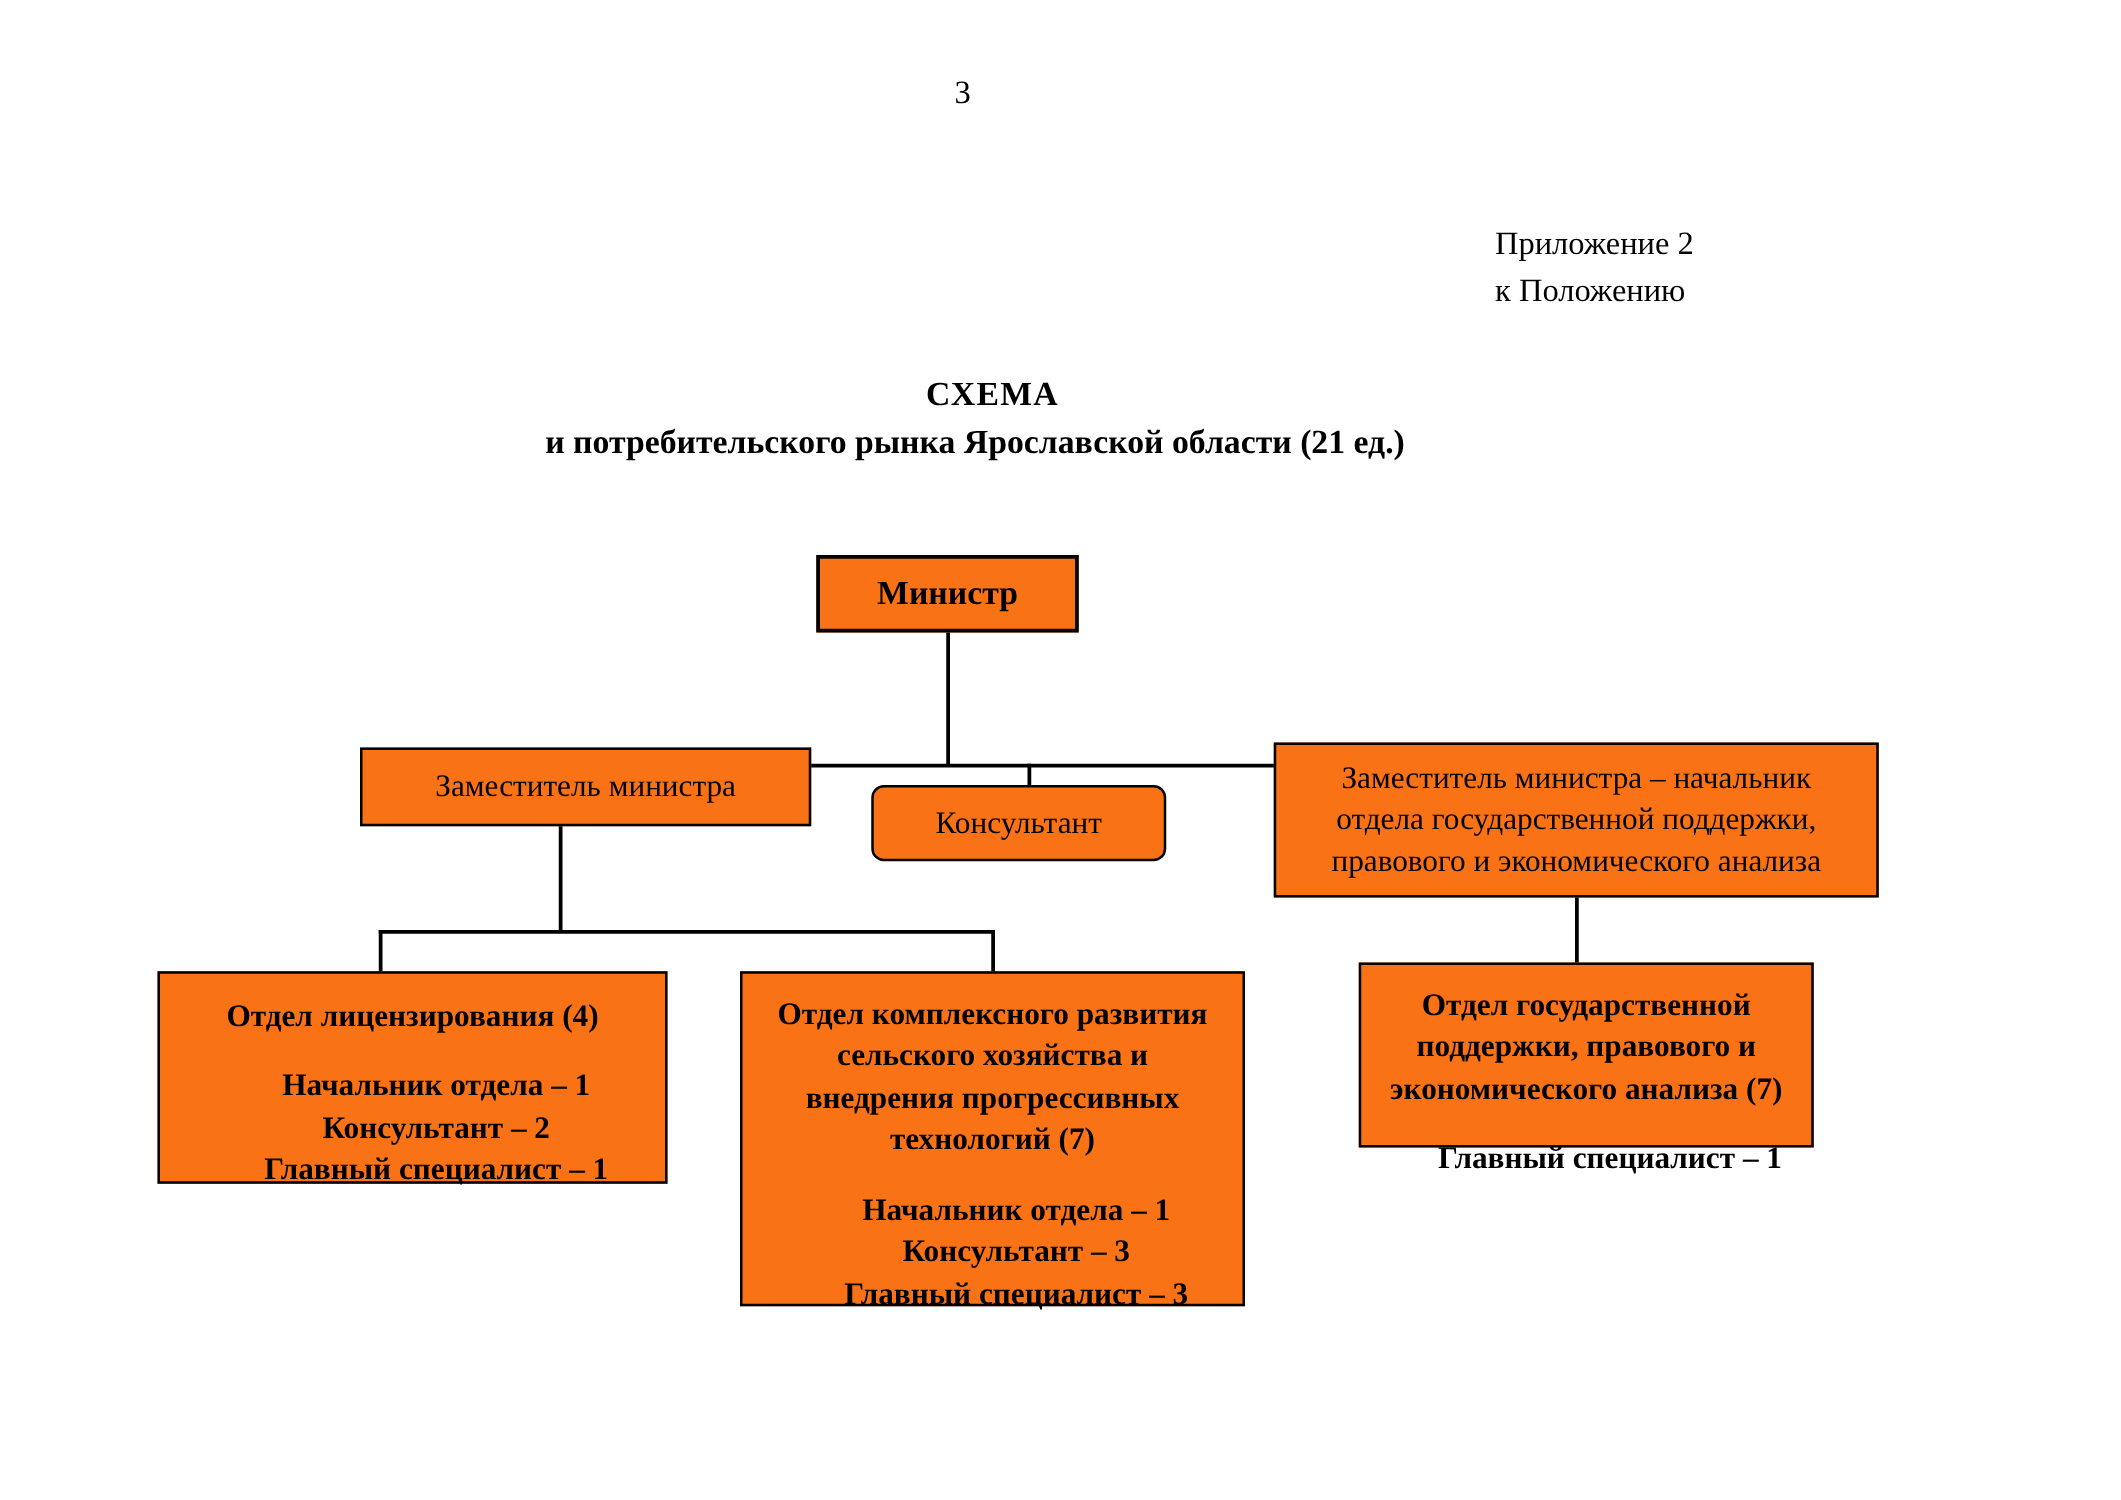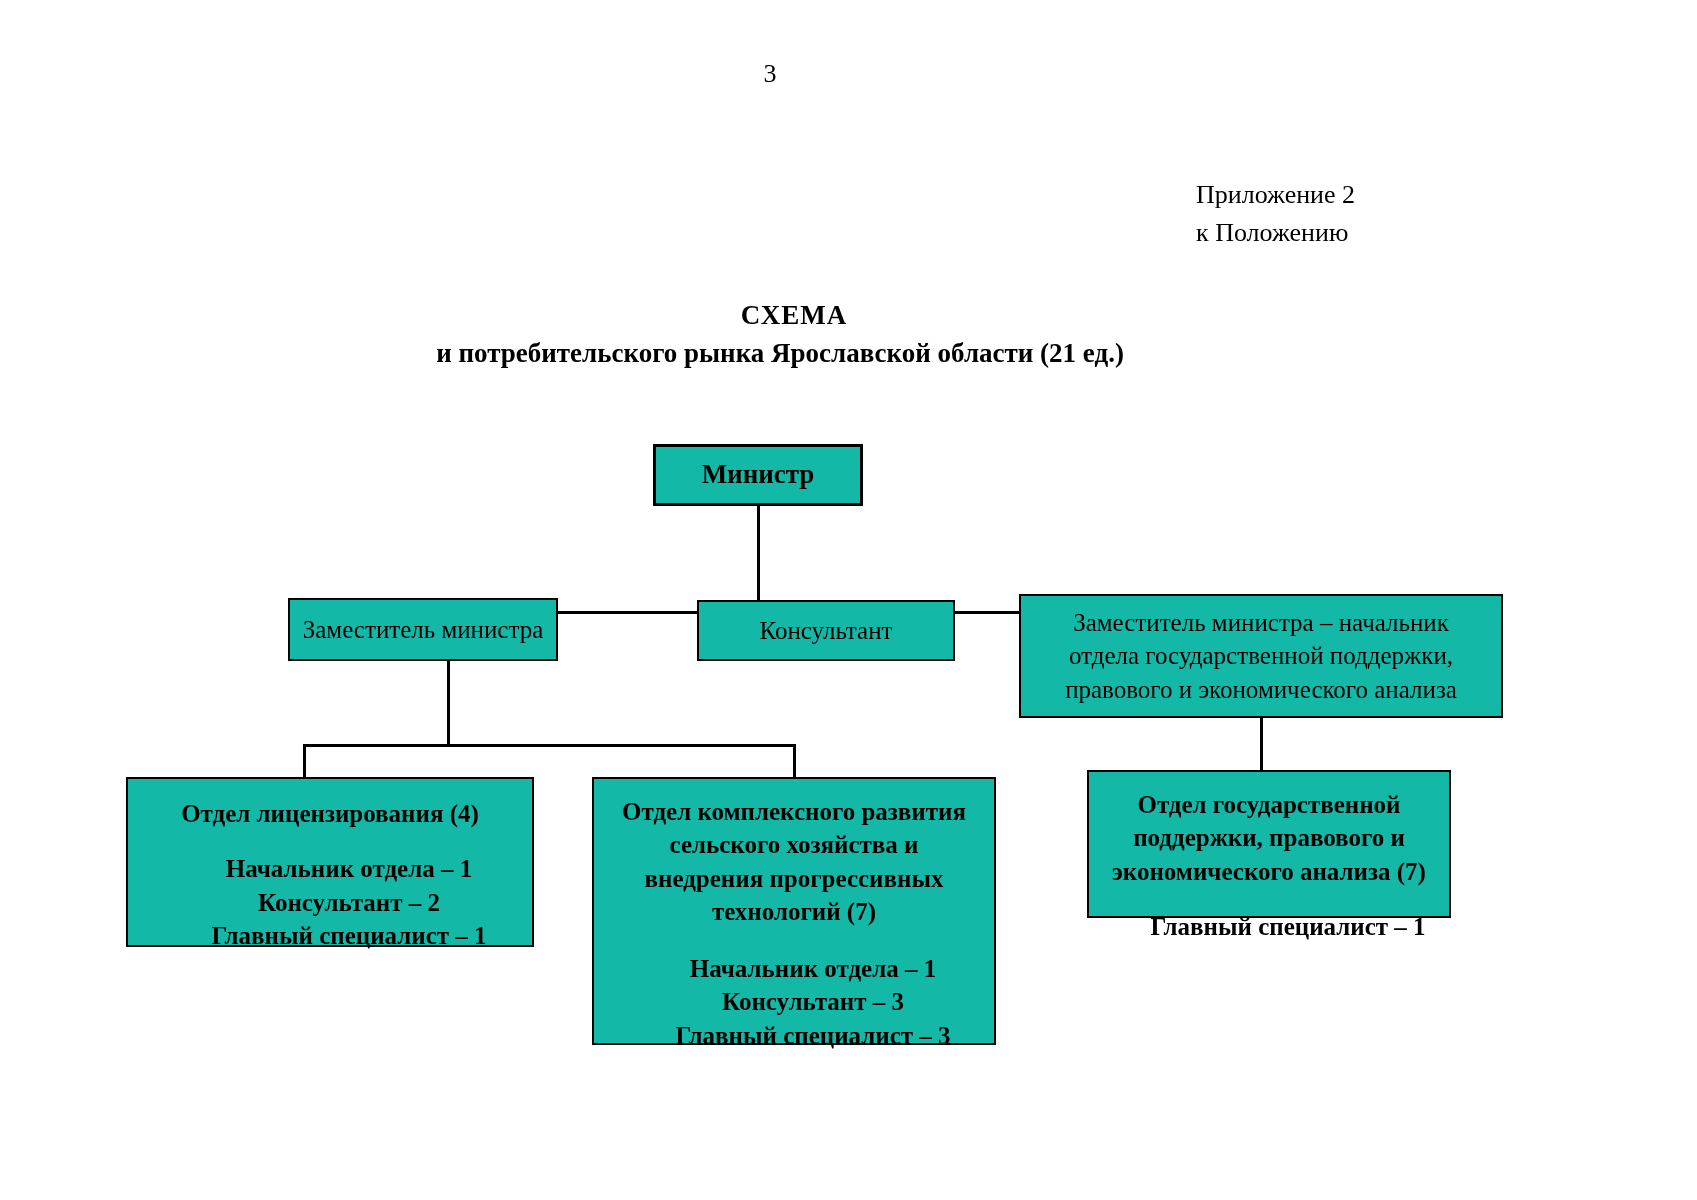--- a/index.html
+++ b/index.html
@@ -61,21 +61,21 @@
     left: 0;
     top: 0;
     width: 1697px;
     height: 1200px;
   }
 
   .node {
     position: absolute;
     box-sizing: border-box;
     border: 2.5px solid #000000;
-    background: #14b8a6;
+    background: #f97316;
     display: flex;
     flex-direction: column;
     justify-content: center;
     text-align: center;
     font-size: 25px;
     line-height: 1.33;
   }
 
   .node.thick { border-width: 3.5px; }
 
@@ -128,25 +128,25 @@
     </div>
 
     <div class="ln v" style="left:757px; top:506px; height:107px;"></div>
 
     <div class="ln h" style="left:447px; top:611px; width:815px;"></div>
 
     <div class="ln v" style="left:447px; top:611px; height:27px;"></div>
     <div class="ln v" style="left:822px; top:611px; height:27px;"></div>
     <div class="ln v" style="left:1259px; top:611px; height:27px;"></div>
 
-    <div class="node" style="left:288px; top:598px; width:270px; height:63px; justify-content:center;">
+    <div class="node" style="left:288px; top:598px; width:361px; height:63px; justify-content:center;">
       <div>Заместитель министра</div>
     </div>
 
-    <div class="node" style="left:697px; top:600px; width:258px; height:61px;">
+    <div class="node" style="left:697px; top:628px; width:236px; height:61px;border-radius:10px;">
       <div>Консультант</div>
     </div>
 
     <div class="node" style="left:1019px; top:594px; width:484px; height:124px;">
       <div>Заместитель министра – начальник</div>
       <div>отдела государственной поддержки,</div>
       <div>правового и экономического анализа</div>
     </div>
 
     <div class="ln v" style="left:447px; top:661px; height:85px;"></div>

